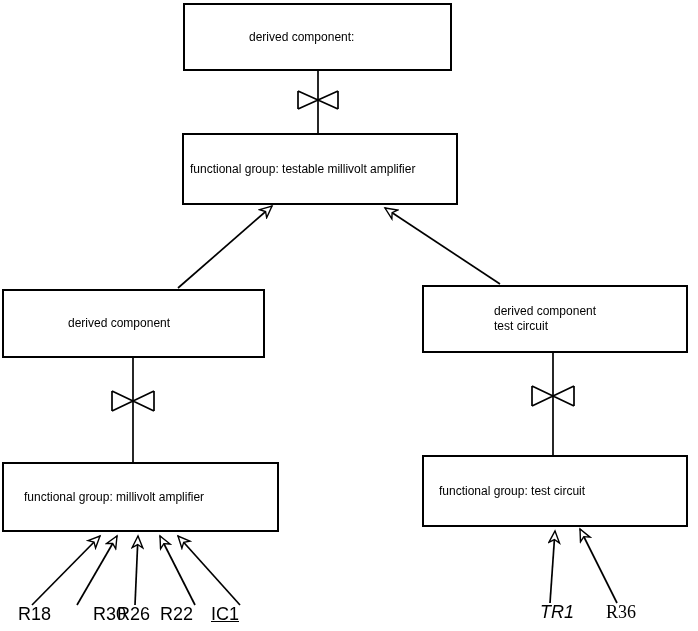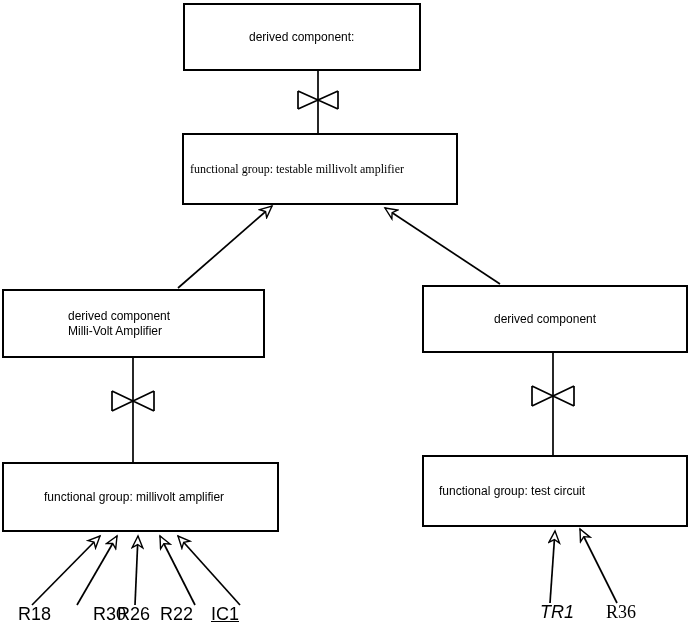--- a/index.html
+++ b/index.html
@@ -30,25 +30,25 @@
     white-space: pre;
   }
   .node .tline { white-space: pre; }
   .comp-label {
     position: absolute;
     font-size: 18px;
     line-height: 16px;
     white-space: pre;
   }
   
-  #node-derived-testable { left:183px; top:3px;   width:238px; height:68px; padding-left:64px;gap:8px; }
-  #node-fg-testable      { left:182px; top:133px; width:276px; height:72px; padding-left:6px;font-family:Liberation Serif, serif;  }
+  #node-derived-testable { left:183px; top:3px;   width:269px; height:68px; padding-left:64px;gap:8px; }
+  #node-fg-testable      { left:182px; top:133px; width:276px; height:72px; padding-left:6px;  }
   #node-derived-mv       { left:2px;   top:289px; width:263px; height:69px; padding-left:64px; }
   #node-derived-test     { left:422px; top:285px; width:266px; height:68px; padding-left:70px; }
-  #node-fg-mv            { left:2px;   top:462px; width:277px; height:70px; padding-left:40px; }
+  #node-fg-mv            { left:2px;   top:462px; width:277px; height:70px; padding-left:20px; }
   #node-fg-test          { left:422px; top:455px; width:266px; height:72px; padding-left:15px; }
   
   #lbl-r18 { left:18px;  top:606px; }
   #lbl-r30 { left:64px;  top:606px;margin-left:29px; }
   #lbl-r26 { left:117px; top:606px; }
   #lbl-r22 { left:160px; top:606px; }
   #lbl-ic1 { left:211px; top:606px;text-decoration:underline; }
   #lbl-tr1 { left:540px; top:604px;font-style:italic; }
   #lbl-r36 { left:606px; top:604px;font-family:Liberation Serif, serif; }
 </style>
@@ -88,25 +88,25 @@
   <div class="node" id="node-derived-testable">
     <div class="tline">derived component:</div>
   </div>
 
   <div class="node" id="node-fg-testable">
     <div class="tline">functional group: testable millivolt amplifier</div>
   </div>
 
   <div class="node" id="node-derived-mv">
     <div class="tline">derived component</div>
-    <div class="tline">Milli-Volt Amplifier</div>
   </div>
 
   <div class="node" id="node-derived-test">
     <div class="tline">derived component</div>
+    <div class="tline">test circuit</div>
   </div>
 
   <div class="node" id="node-fg-mv">
     <div class="tline">functional group: millivolt amplifier</div>
   </div>
 
   <div class="node" id="node-fg-test">
     <div class="tline">functional group: test circuit</div>
   </div>
 

